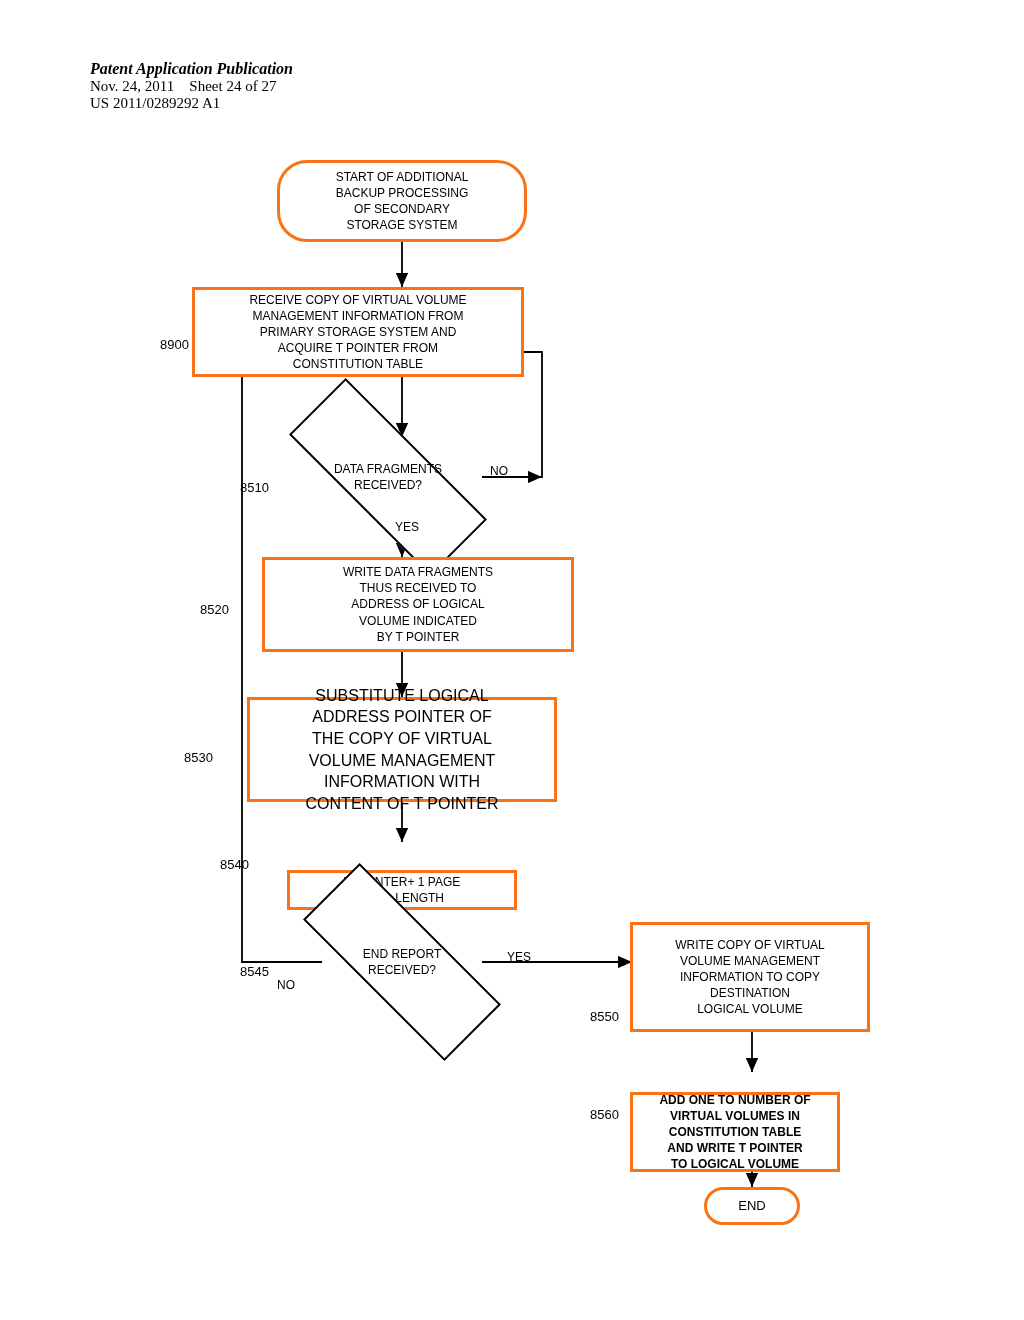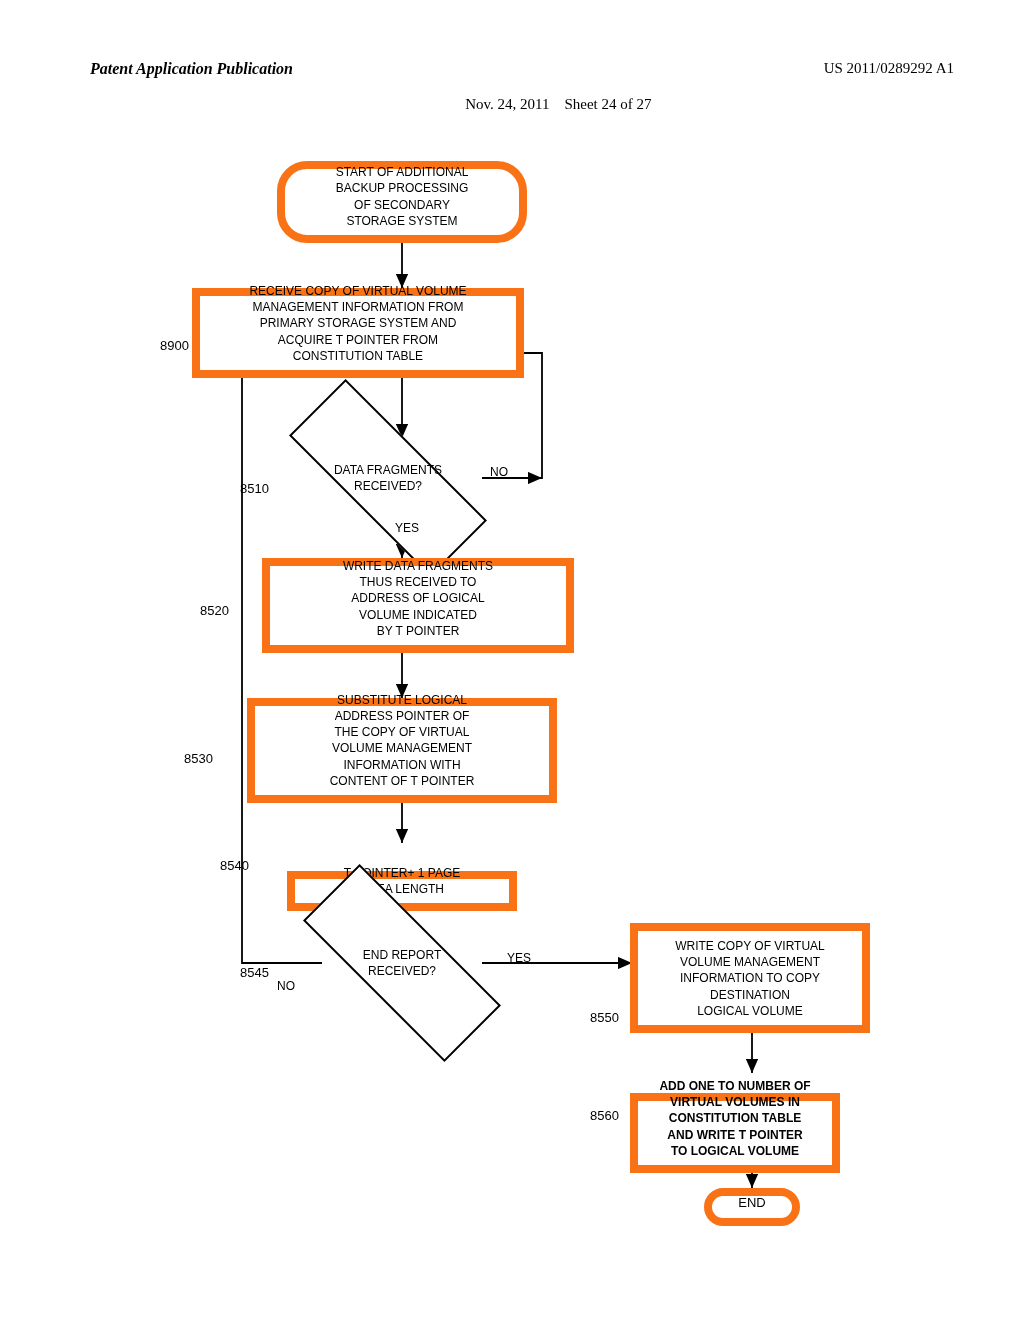--- a/index.html
+++ b/index.html
@@ -20,30 +20,30 @@
       padding: 60px 70px 60px 90px;
     }
 
     
     .header {
       display: flex;
       justify-content: space-between;
       align-items: flex-start;
       margin-bottom: 30px;
       font-size: 15px;
+      flex-direction: column;
     }
     .header-left {
       font-weight: bold;
       font-style: italic;
       font-size: 16px;
     }
     .header-center {
       text-align: center;
       font-size: 15px;
-      margin-top: 36px;
     }
     .header-right {
       font-size: 15px;
     }
 
     
     .fig-title {
       text-align: center;
       font-size: 48px;
       font-weight: bold;
@@ -56,27 +56,27 @@
     .flowchart {
       position: relative;
       width: 860px;
       margin: 0 auto;
       height: 1080px;
     }
 
     
     .fc-box {
       position: absolute;
-      border: 8px solid #f97316;
+      border: 3px solid #f97316;
       background: #fff;
       text-align: center;
       font-size: 12.5px;
       font-family: Arial, sans-serif;
       display: flex;
-      align-items: flex-end;
+      align-items: center;
       justify-content: center;
       line-height: 1.35;
       padding: 6px 1px;
     }
 
     .rounded {
       border-radius: 30px;
     }
     .diamond-inner {
       transform: rotate(45deg);
@@ -210,21 +210,21 @@
     <div class="fc-box" style="left:170px; top:415px; width:312px; height:95px;">
       <span style="white-space:pre-line; font-size:12px;">WRITE DATA FRAGMENTS
 THUS RECEIVED TO
 ADDRESS OF LOGICAL
 VOLUME INDICATED
 BY T POINTER</span>
     </div>
     <div class="label" style="left:108px; top:460px;">8520</div>
 
     <div class="fc-box" style="left:155px; top:555px; width:310px; height:105px;">
-      <span style="white-space:pre-line; font-size:12px;">SUBSTITUTE LOGICAL
+      <span style="white-space:pre-line; font-size:16px;">SUBSTITUTE LOGICAL
 ADDRESS POINTER OF
 THE COPY OF VIRTUAL
 VOLUME MANAGEMENT
 INFORMATION WITH
 CONTENT OF T POINTER</span>
     </div>
     <div class="label" style="left:92px; top:608px;">8530</div>
 
     <div class="fc-box" style="left:195px; top:728px; width:230px; height:40px;">
       <span style="white-space:pre-line; font-size:12px;">T POINTER+ 1 PAGE

